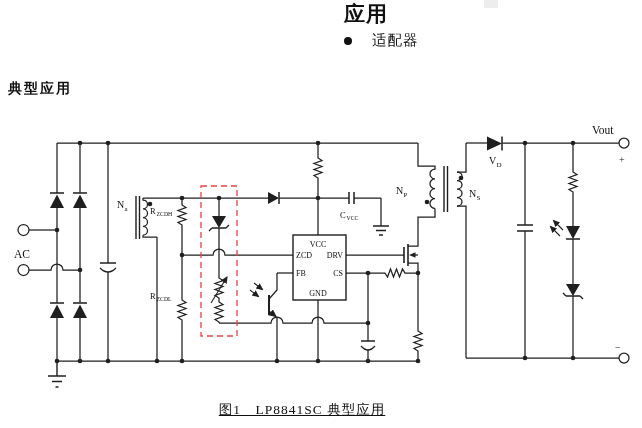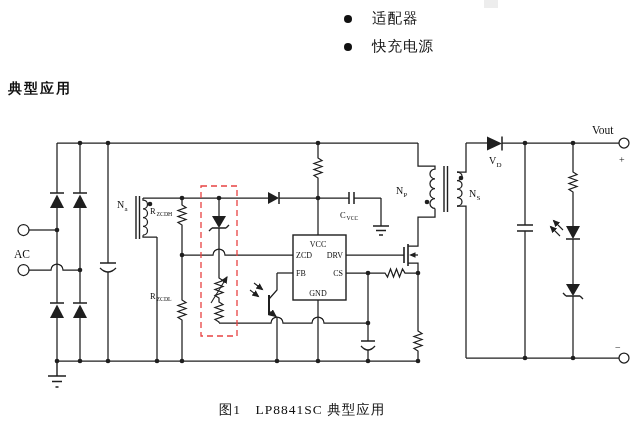--- a/index.html
+++ b/index.html
@@ -3,42 +3,39 @@
 <meta charset="utf-8">
 <style>
   html,body{margin:0;padding:0;}
   body{
     width:642px;height:428px;position:relative;background:#ffffff;
     font-family:"Liberation Serif","DejaVu Serif",serif;color:#111;
     overflow:hidden;
   }
   .apps-block{position:absolute;left:344px;top:0px;}
   .apps-title{margin:0;font-size:21px;font-weight:bold;letter-spacing:1px;}
-  .bullet-row{display:flex;align-items:center;margin-top:9px;}
+  .bullet-row{display:flex;align-items:center;margin-top:3px;justify-content:center;}
   .bullet{width:8px;height:8px;border-radius:50%;background:#111;margin-right:20px;flex:0 0 auto;}
   .bullet-label{font-size:14.5px;letter-spacing:1px;}
   .section-title{position:absolute;left:8px;top:80px;margin:0;font-size:14px;font-weight:bold;letter-spacing:2px;}
-  .caption{position:absolute;left:0;top:401px;width:604px;text-align:center;font-size:13.5px;letter-spacing:1px;}
+  .caption{position:absolute;left:0;top:401px;width:604px;text-align:center;font-size:13.5px;letter-spacing:1px;text-decoration:underline;}
   .artifact{position:absolute;left:484px;top:0;width:14px;height:8px;background:#ededed;}
   svg.schematic{position:absolute;left:0;top:110px;}
   svg text{font-family:"Liberation Serif","DejaVu Serif",serif;fill:#111;}
 </style>
 </head>
 <body>
 
 <div class="artifact"></div>
 
 <div class="apps-block">
+  <h2 class="apps-title">应用</h2>
   <div class="bullet-row">
     <span class="bullet"></span>
     <span class="bullet-label">适配器</span>
-  </div>
-  <div class="bullet-row">
-    <span class="bullet"></span>
-    <span class="bullet-label">快充电源</span>
   </div>
 </div>
 
 <h2 class="section-title">典型应用</h2>
 
 <svg class="schematic" width="642" height="290" viewBox="0 110 642 290">
   <defs>
     <marker id="ah" markerWidth="8" markerHeight="8" refX="5.5" refY="3" orient="auto">
       <path d="M0,0 L6.5,3 L0,6 Z" fill="#1f1f1f"></path>
     </marker>

